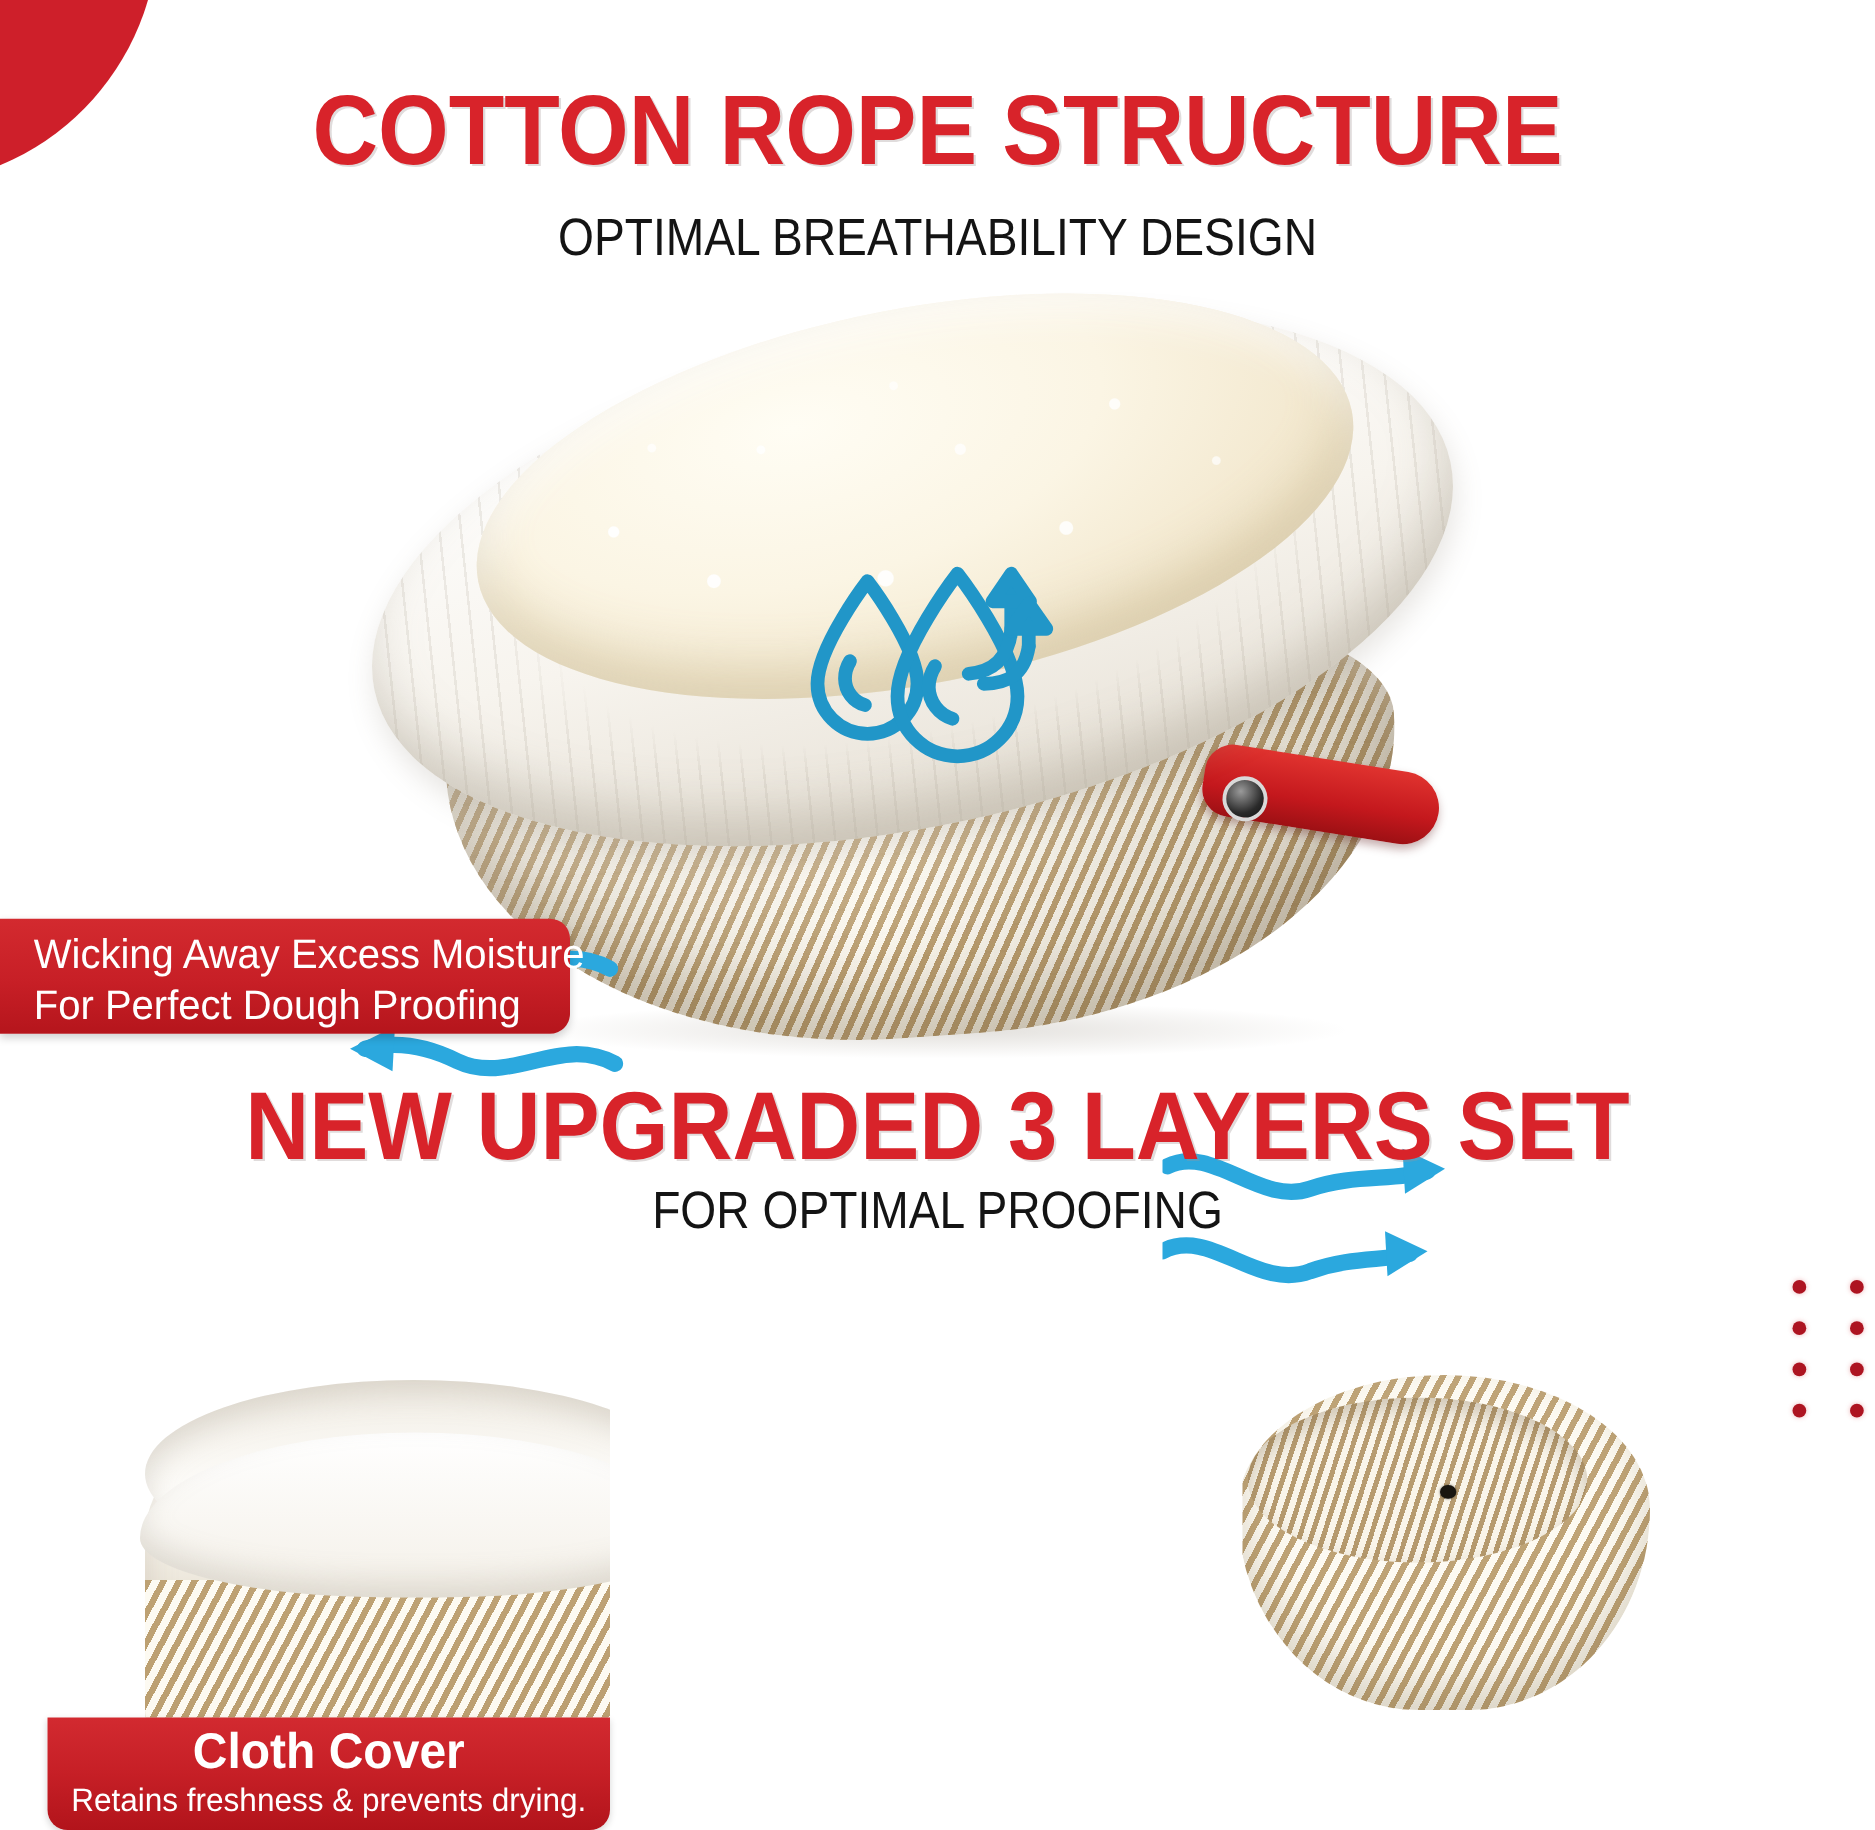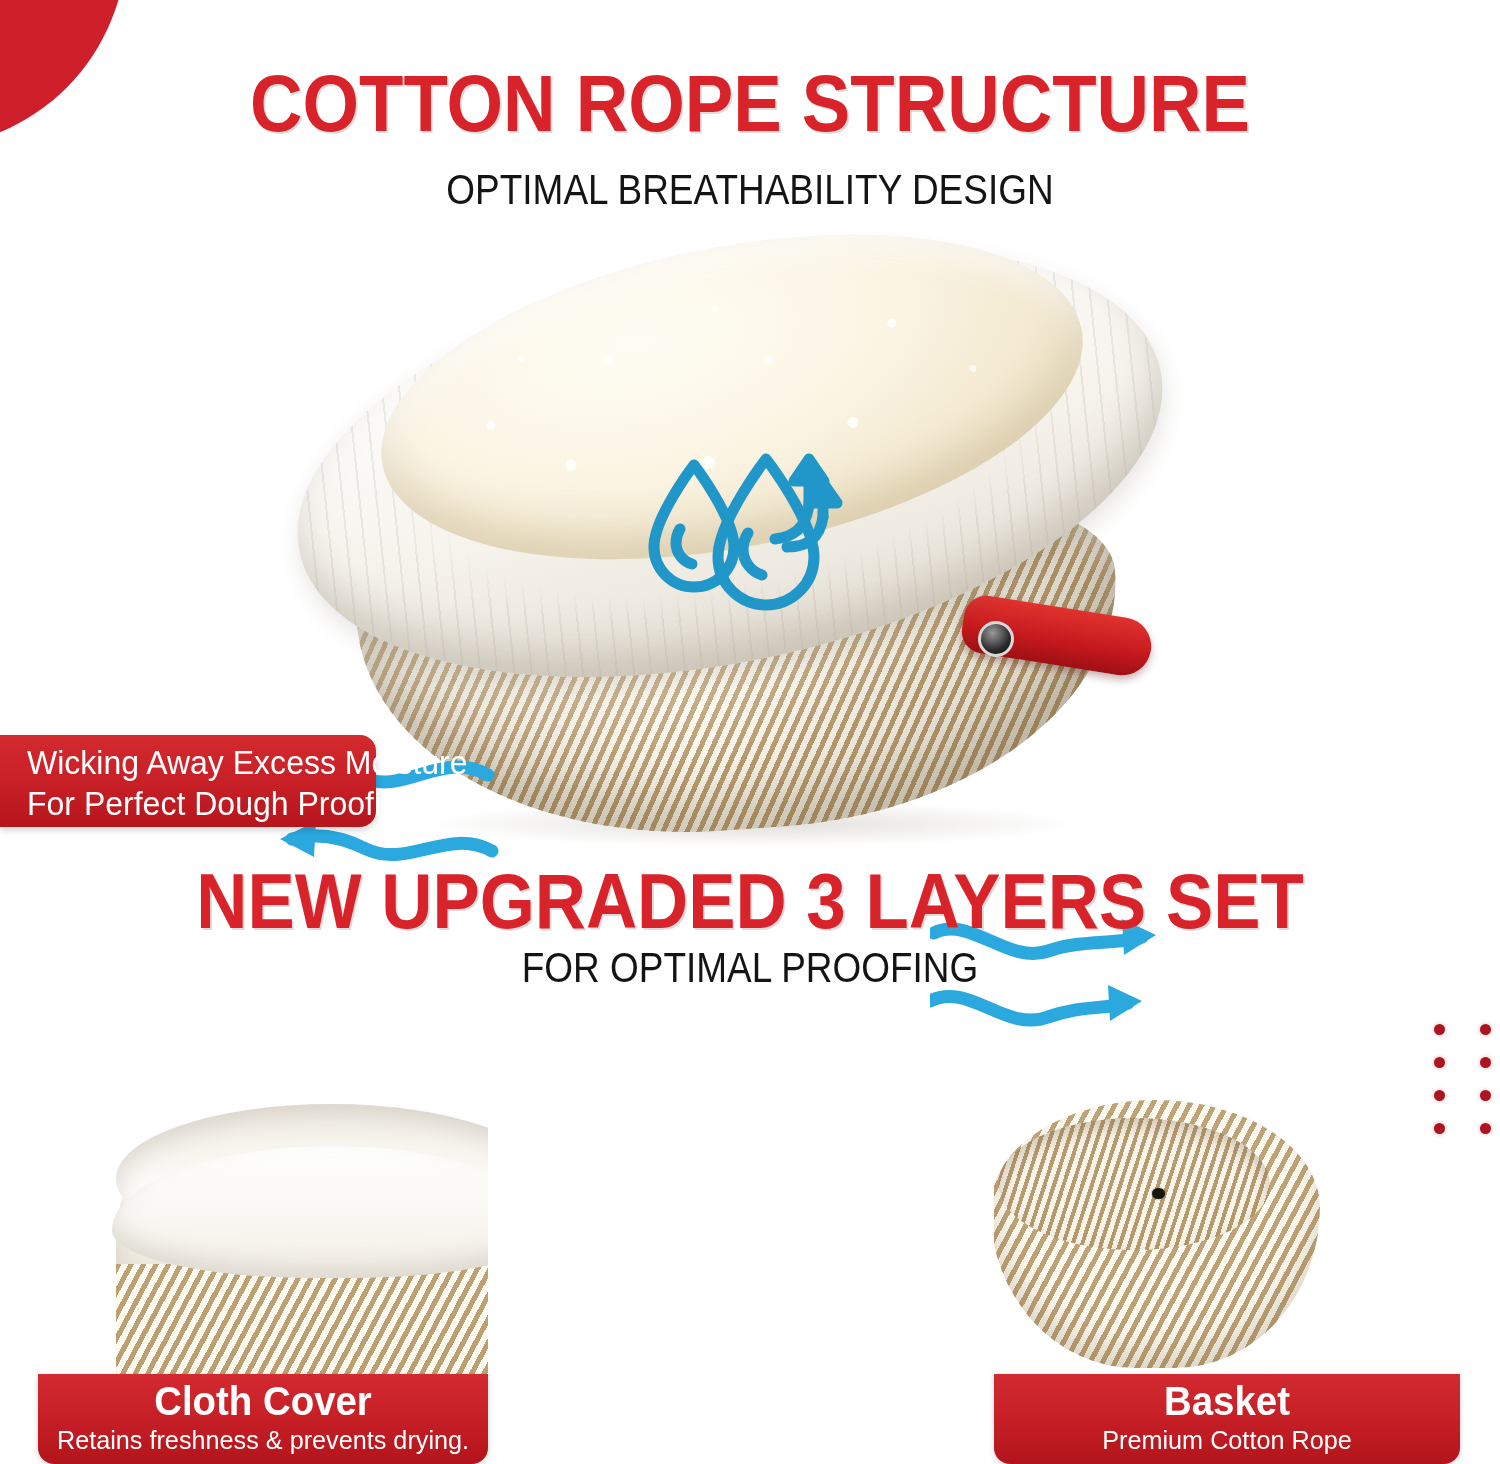--- a/index.html
+++ b/index.html
@@ -133,21 +133,21 @@
 
   
   .drops{position:absolute;left:648px;top:236px;width:220px;height:200px;}
 
   
   .air-left{position:absolute;left:252px;top:508px;width:250px;height:150px;}
   .air-right{position:absolute;left:930px;top:690px;width:270px;height:150px;}
 
   
   .badge{
-    position:absolute;left:0;top:735px;width:376px;height:92px;
+    position:absolute;left:0;top:735px;width:456px;height:92px;
     background:linear-gradient(180deg,#d32a2f 0%,#c71f26 55%,#b5151c 100%);
     border-radius:0 16px 16px 0;
     box-shadow:0 3px 7px rgba(0,0,0,.18);
     padding:7px 0 0 27px;box-sizing:border-box;
   }
   .badge-line{
     color:#fff;font-size:33px;line-height:41px;font-weight:400;white-space:nowrap;
     transform:scaleX(.97);transform-origin:left center;
   }
 
@@ -338,24 +338,20 @@
   </div>
 
 
   <div class="panel p3">
     <div class="photo">
       <div class="p3-bowl">
         <div class="p3-inner"></div>
         <div class="p3-hole"></div>
       </div>
     </div>
-    <div class="cap">
-      <div class="cap-title">Basket</div>
-      <div class="cap-sub">Premium Cotton Rope</div>
-    </div>
   </div>
 </div>
 
 <div class="dotgrid">
     <div class="dot" style="left: 0px; top: 0px; background: rgb(173, 20, 33);"></div>
     <div class="dot" style="left: 46px; top: 0px; background: rgb(173, 20, 33);"></div>
     <div class="dot" style="left: 0px; top: 33px; background: rgb(173, 20, 33);"></div>
     <div class="dot" style="left: 46px; top: 33px; background: rgb(173, 20, 33);"></div>
     <div class="dot" style="left: 0px; top: 66px; background: rgb(173, 20, 33);"></div>
     <div class="dot" style="left: 46px; top: 66px; background: rgb(173, 20, 33);"></div>

